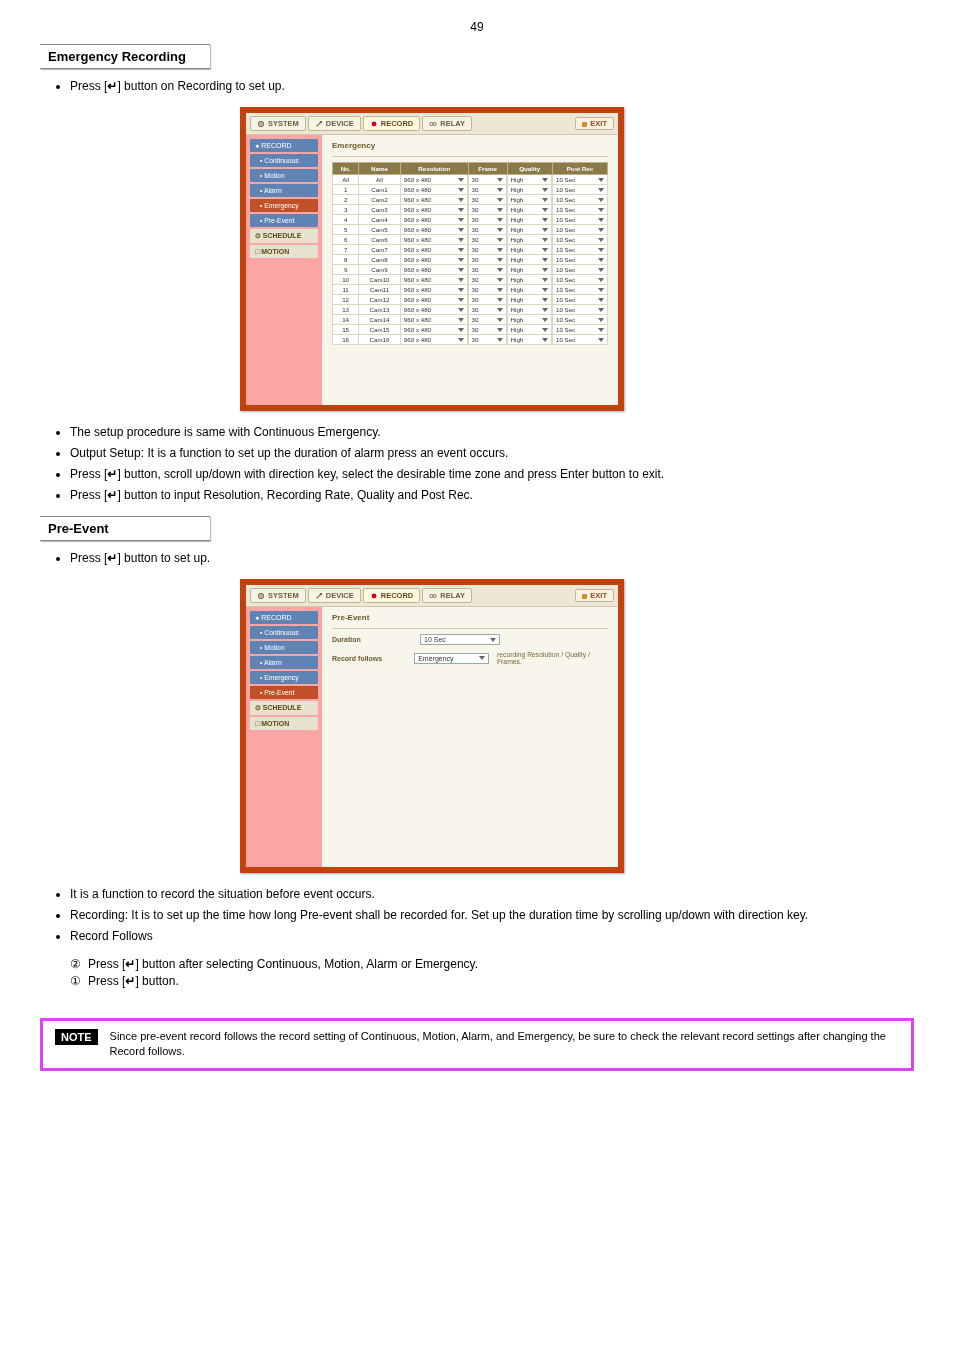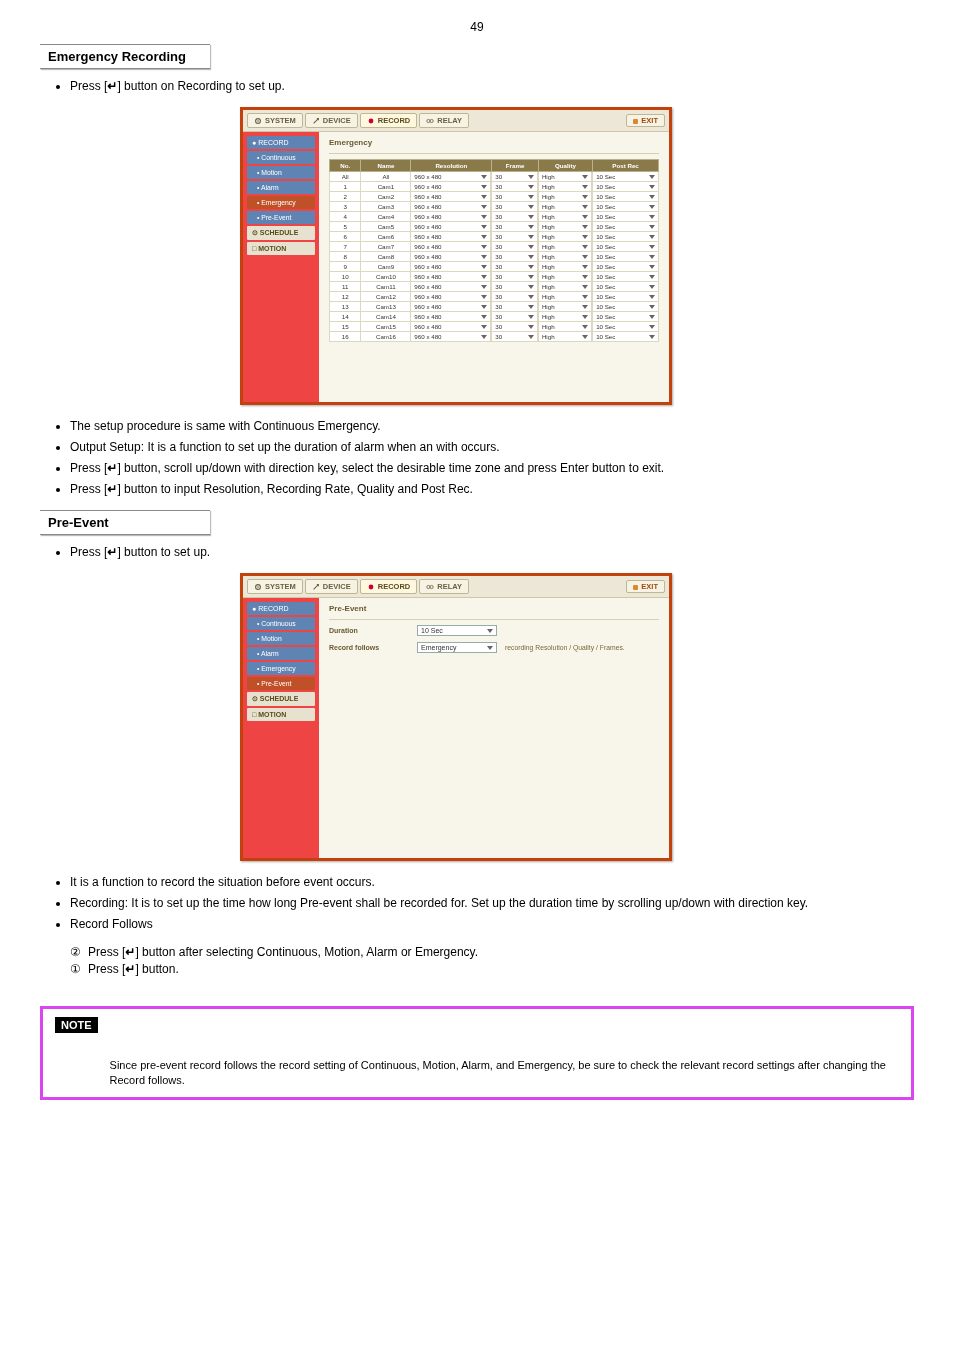--- a/index.html
+++ b/index.html
@@ -24,23 +24,23 @@
     margin-bottom: 8px;
     box-shadow: 1px 1px 1px #bbb;
   }
   ul.bullets { list-style: disc; padding-left: 30px; margin: 6px 0 12px 0; }
   ul.bullets li { margin-bottom: 3px; line-height: 1.5; }
   .enter-icon { font-weight: bold; }
   .screenshot-wrap { margin: 4px 0 12px 200px; }
 
   
   .app {
-    width: 432px;
-    background: #ef4444;
-    border: 3px solid #c2410c;
+    width: 384px;
+    background: #fca5a5;
+    border: 6px solid #c2410c;
     box-shadow: 1px 1px 2px #aaa;
     font-size: 7px;
     color: #333;
   }
   .app-tabs {
     display: flex;
     align-items: center;
     background: #ece7d6;
     border-bottom: 1px solid #cfc7a8;
     padding: 3px 4px;
@@ -162,21 +162,21 @@
     align-items: flex-start;
   }
   .note-badge {
     background: #000;
     color: #fff;
     font-weight: bold;
     padding: 2px 6px;
     font-size: 11px;
     white-space: nowrap;
   }
-  .note-text { font-size: 11px; line-height: 1.4; margin-top: 41px; }
+  .note-text { font-size: 11px; line-height: 1.4; }
 
   .icon-svg { width: 8px; height: 8px; }
 </style>
 </head>
 <body>
 
 <div class="page-num">49</div>
 
 <div class="section-header">Emergency Recording</div>
 <ul class="bullets">
@@ -789,21 +789,21 @@
               </tr>
             </tbody>
         </table>
       </div>
     </div>
   </div>
 </div>
 
 <ul class="bullets" id="emerg-bullets">
     <li>The setup procedure is same with Continuous Emergency.</li>
-    <li>Output Setup: It is a function to set up the duration of alarm when an with occurs.</li>
+    <li>Output Setup: It is a function to set up the duration of alarm press an event occurs.</li>
     <li>Press [<span class="enter-icon">↵</span>] button, scroll up/down with direction key, select the desirable time zone and press Enter button to exit.</li>
     <li>Press [<span class="enter-icon">↵</span>] button to input Resolution, Recording Rate, Quality and Post Rec.</li>
   </ul>
 
 <div class="section-header">Pre-Event</div>
 <ul class="bullets">
   <li>
     <span>Press [</span><span class="enter-icon">↵</span><span>] button to set up.</span>
   </li>
 </ul>

